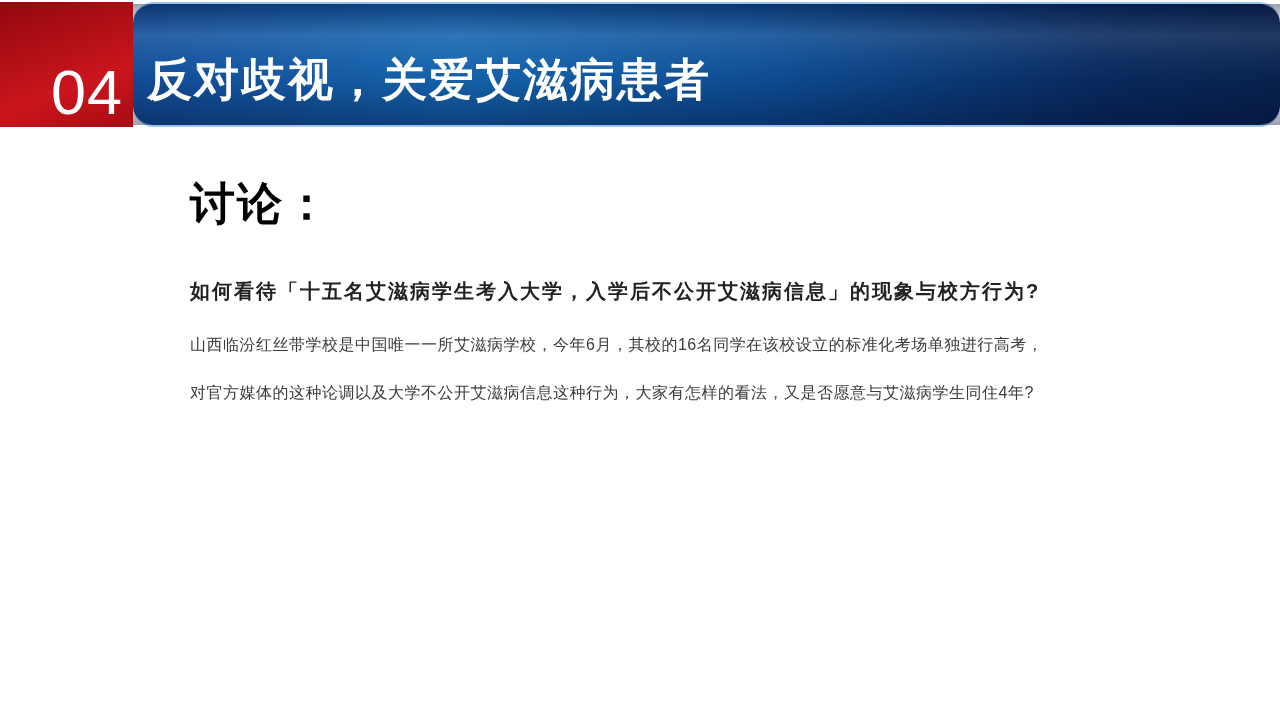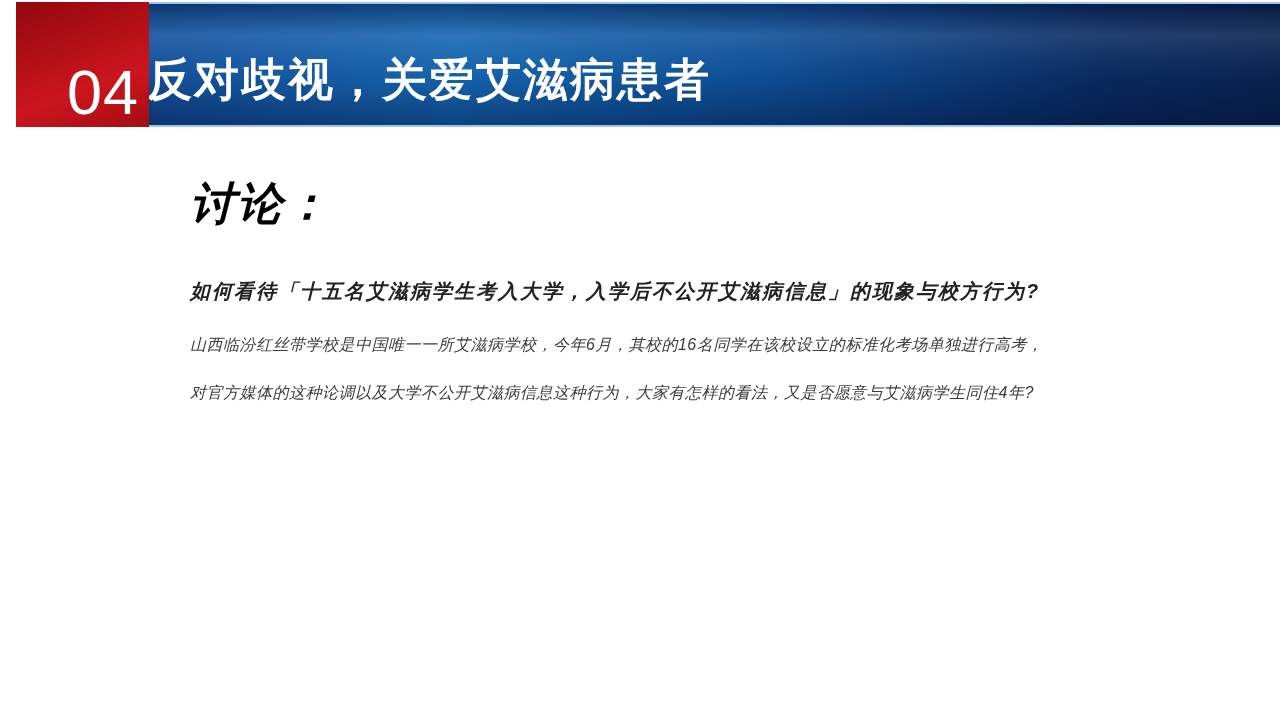--- a/index.html
+++ b/index.html
@@ -29,21 +29,20 @@
     top: 2px;
     width: 133px;
     height: 125px;
     background: linear-gradient(160deg, #93070e 0%, #b51017 40%, #cb151d 65%, #a50c12 100%);
     display: flex;
     align-items: flex-end;
     justify-content: flex-end;
     box-sizing: border-box;
     padding: 0 10px 2px 0;
     z-index: 2;
-    margin-left: 16px;
   }
   .num {
     color: #ffffff;
     font-size: 63px;
     font-weight: 400;
     line-height: 1.05;
     letter-spacing: 1px;
   }
   .banner {
     position: absolute;
@@ -53,20 +52,21 @@
     height: 125px;
     box-sizing: border-box;
     border-top: 2px solid #9dc3ea;
     border-bottom: 2px solid #9dc3ea;
     background: linear-gradient(to right,
       #134f9b 0%, #1566b0 28%, #0e4f97 55%, #092a5f 85%, #08234f 100%);
     display: flex;
     align-items: center;
     padding: 30px 0 0 14px;
     z-index: 1;
+    border-radius: 21px;
   }
   .banner::before {
     content: "";
     position: absolute;
     inset: 0;
     background: linear-gradient(to bottom,
       rgba(0,10,45,0.38) 0%,
       rgba(255,255,255,0.10) 26%,
       rgba(255,255,255,0.03) 46%,
       rgba(0,5,30,0.06) 64%,
@@ -81,21 +81,20 @@
     letter-spacing: 2px;
     white-space: nowrap;
   }
 
   
   .content {
     position: absolute;
     left: 190px;
     top: 176px;
     width: 900px;
-    font-style: italic;
   }
   .heading {
     margin: 0;
     font-size: 45px;
     line-height: 55px;
     font-weight: 700;
     color: #000000;
     letter-spacing: 2px;
   }
   .question {

